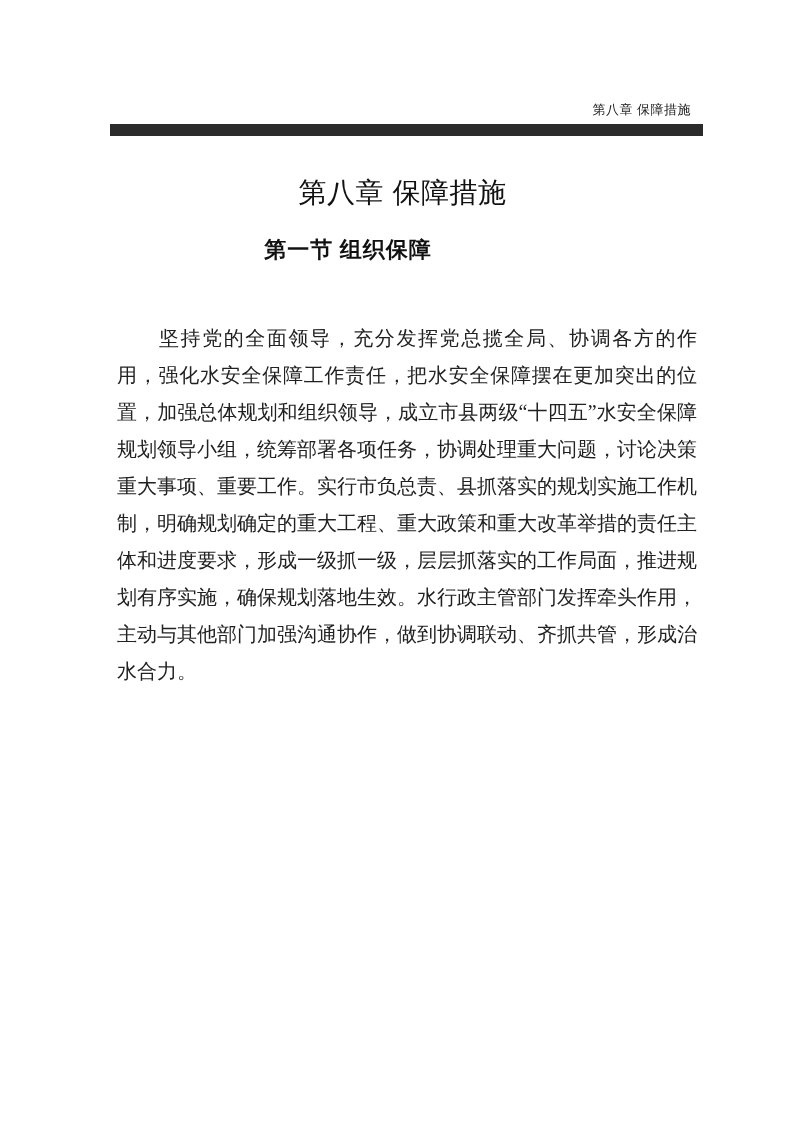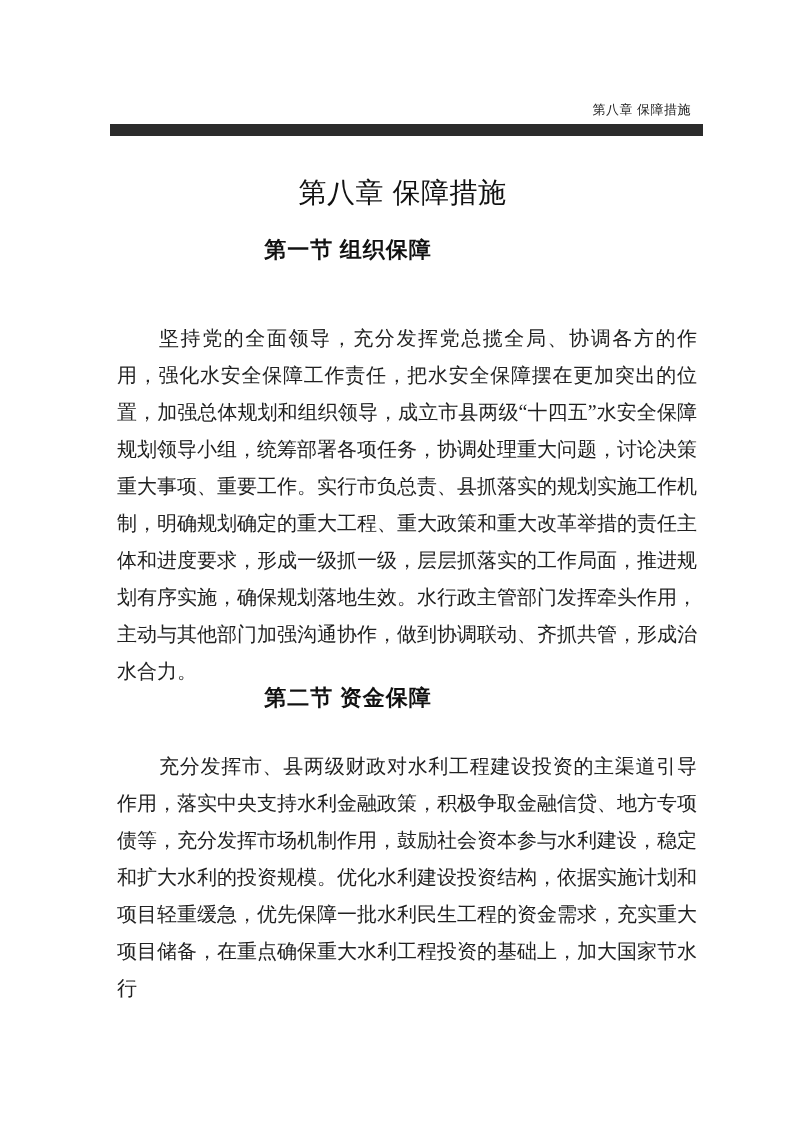--- a/index.html
+++ b/index.html
@@ -105,18 +105,16 @@
   <div class="running-title">第八章 保障措施</div>
 
   <div class="header-rule"></div>
 
   <h1 class="chapter-title">第八章 保障措施</h1>
 
   <h2 class="section-title first">第一节 组织保障</h2>
 
   <p class="body-para first">坚持党的全面领导，充分发挥党总揽全局、协调各方的作用，强化水安全保障工作责任，把水安全保障摆在更加突出的位置，加强总体规划和组织领导，成立市县两级“十四五”水安全保障规划领导小组，统筹部署各项任务，协调处理重大问题，讨论决策重大事项、重要工作。实行市负总责、县抓落实的规划实施工作机制，明确规划确定的重大工程、重大政策和重大改革举措的责任主体和进度要求，形成一级抓一级，层层抓落实的工作局面，推进规划有序实施，确保规划落地生效。水行政主管部门发挥牵头作用，主动与其他部门加强沟通协作，做到协调联动、齐抓共管，形成治水合力。</p>
 
-  <h2 class="section-title second">第二节 资金保障</h2>
 
-  <p class="body-para second">充分发挥市、县两级财政对水利工程建设投资的主渠道引导作用，落实中央支持水利金融政策，积极争取金融信贷、地方专项债等，充分发挥市场机制作用，鼓励社会资本参与水利建设，稳定和扩大水利的投资规模。优化水利建设投资结构，依据实施计划和项目轻重缓急，优先保障一批水利民生工程的资金需求，充实重大项目储备，在重点确保重大水利工程投资的基础上，加大国家节水行</p>
 
 
 </div>
 
 </body></html>

